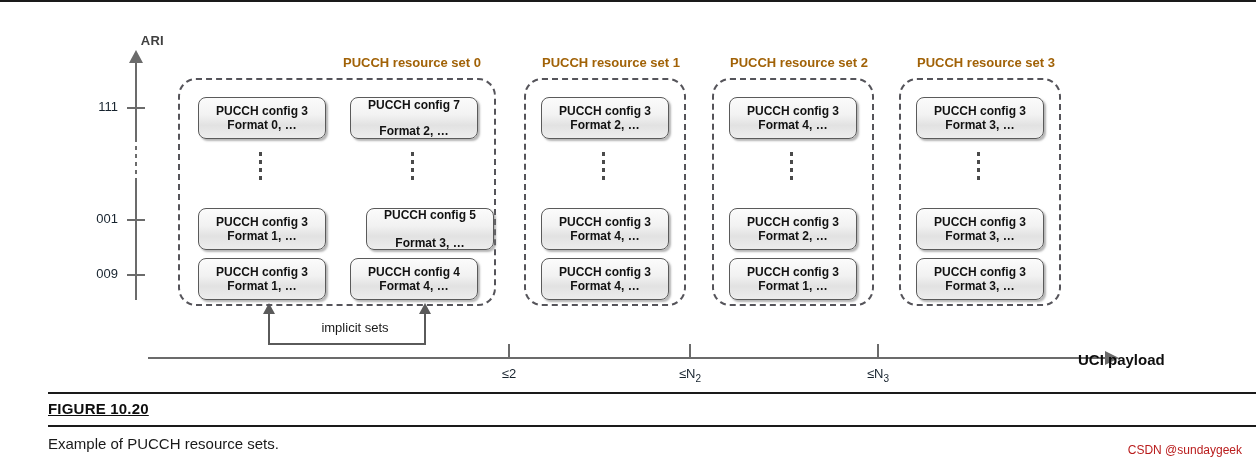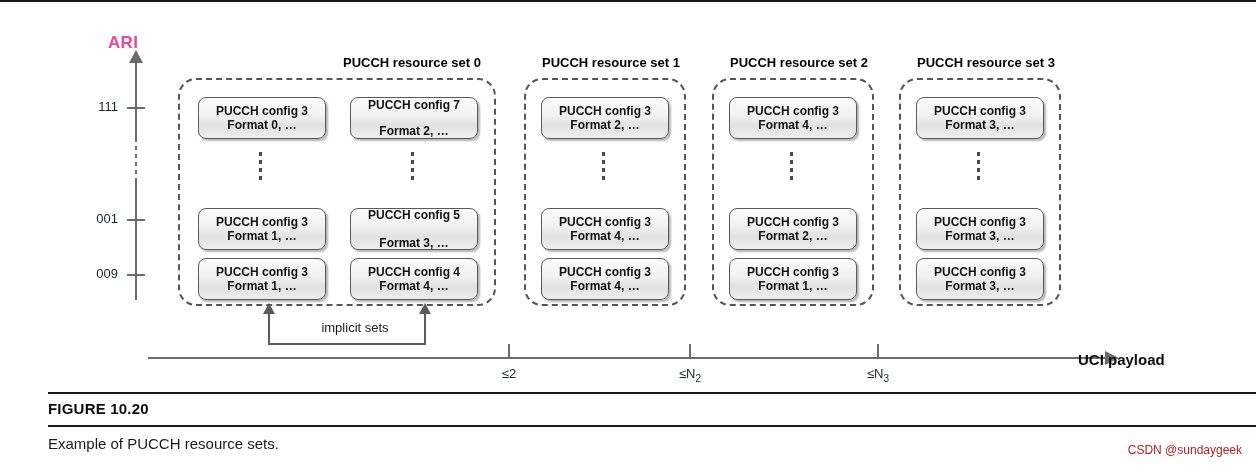--- a/index.html
+++ b/index.html
@@ -25,24 +25,24 @@
     height: 2px;
     background: #1a1a1a;
   }
 
   
   .ari-label {
     position: absolute;
     left: 108px;
     top: 33px;
     width: 56px;
-    text-align: left;
-    font-size: 17px;
-    font-weight: bold;
-    color: #ec4899;
+    text-align: right;
+    font-size: 13px;
+    font-weight: bold;
+    color: #404040;
     letter-spacing: .3px;
   }
   .ari-axis-upper {
     position: absolute;
     left: 135px;
     top: 60px;
     width: 2px;
     height: 82px;
     background: #6b6b6b;
   }
@@ -139,21 +139,21 @@
     font-size: 10px;
   }
 
   
   .set-title {
     position: absolute;
     top: 55px;
     text-align: center;
     font-size: 13px;
     font-weight: bold;
-    color: #000000;
+    color: #a16207;
     white-space: nowrap;
   }
   .set-box {
     position: absolute;
     border: 2px dashed #55545a;
     border-radius: 18px;
     box-sizing: border-box;
     background: transparent;
   }
 
@@ -233,20 +233,21 @@
     background: #1a1a1a;
   }
   .cap-figno {
     position: absolute;
     left: 48px;
     top: 400px;
     font-size: 15px;
     font-weight: bold;
     color: #0d0d0d;
     letter-spacing: .2px;
+    text-decoration: underline;
   }
   .cap-rule-mid {
     position: absolute;
     left: 48px;
     top: 425px;
     width: 1208px;
     height: 2px;
     background: #1a1a1a;
   }
   .cap-text {
@@ -315,21 +316,21 @@
       </div>
       <div class="cfg" style="left:198px; top:258px;">
         <span>PUCCH config 3</span>
         <span>Format 1, …</span>
       </div>
       <div class="vdots" style="left:411px; top:152px;"></div>
       <div class="cfg" style="left:350px; top:97px;justify-content:space-between;">
         <span>PUCCH config 7</span>
         <span>Format 2, …</span>
       </div>
-      <div class="cfg" style="left:350px; top:208px;gap:13px;">
+      <div class="cfg" style="left:366px; top:208px;gap:13px;">
         <span>PUCCH config 5</span>
         <span>Format 3, …</span>
       </div>
       <div class="cfg" style="left:350px; top:258px;text-align:center;">
         <span>PUCCH config 4</span>
         <span>Format 4, …</span>
       </div>
       <div class="set-title" style="left:516px; width:190px;">PUCCH resource set 1</div>
       <div class="set-box" style="left:524px; top:78px; width:162px; height:228px;"></div>
       <div class="vdots" style="left:602px; top:152px;"></div>

